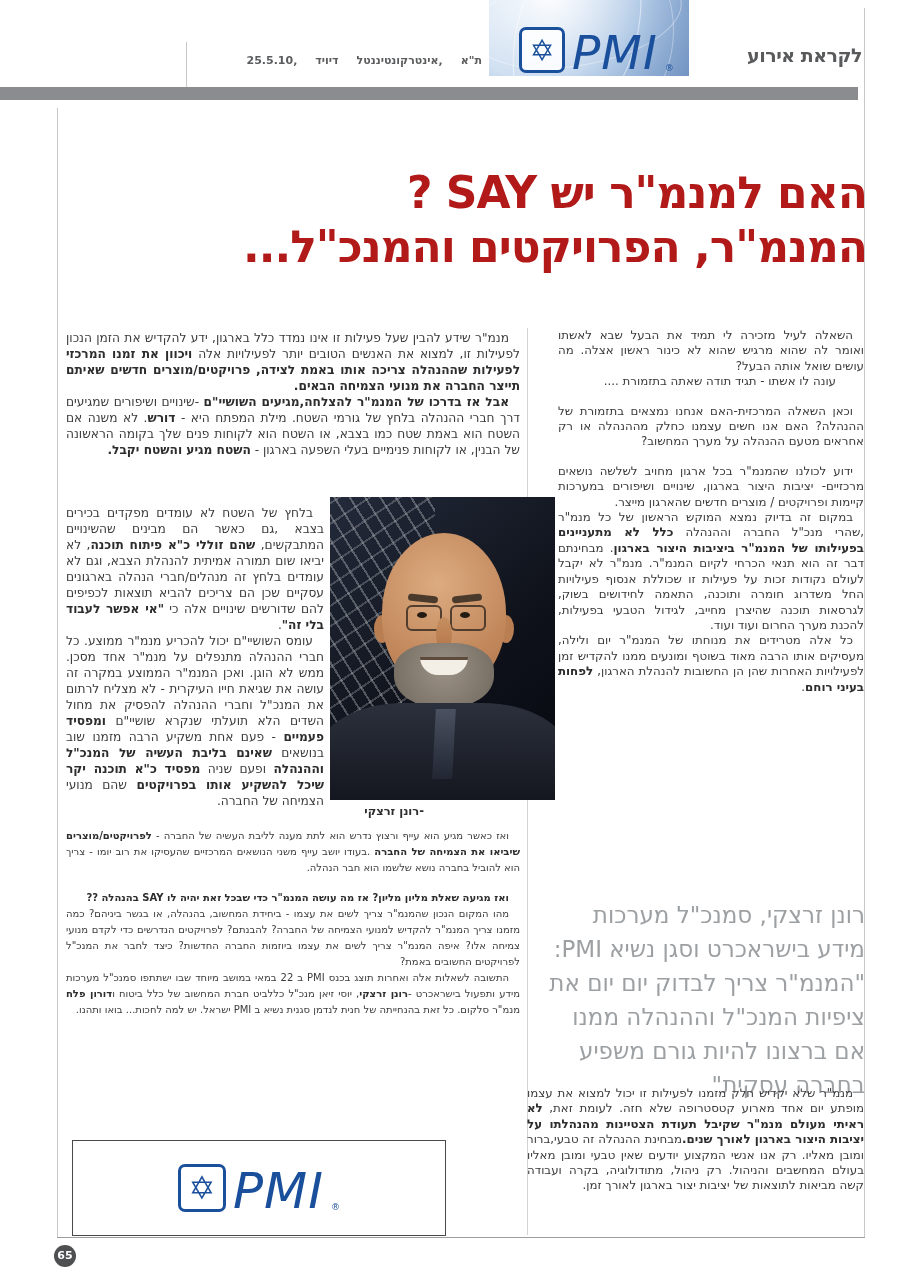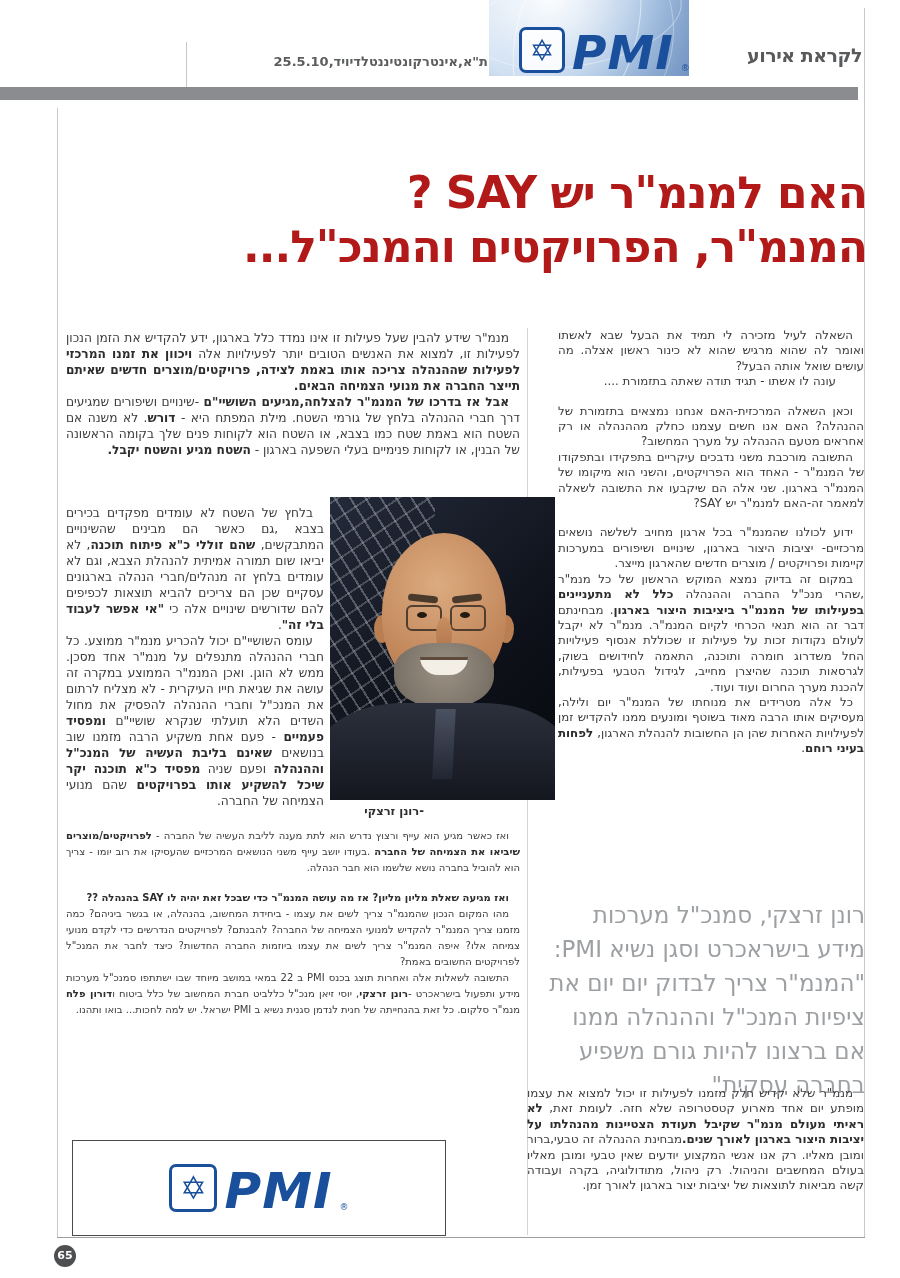--- a/index.html
+++ b/index.html
@@ -9,35 +9,35 @@
   .vrule{position:absolute;width:1px;background:#c7c8ca;}
   .rule-right{left:864px;top:8px;height:1229px;}
   .rule-left{left:57px;top:108px;height:1129px;}
   .rule-date{left:186px;top:42px;height:45px;}
   .rule-divider{left:527px;top:328px;height:907px;background:#d2d3d4;}
   .rule-bottom{position:absolute;left:57px;top:1237px;width:808px;height:1px;background:#9d9ea0;}
   .graybar{position:absolute;left:0;top:87px;width:858px;height:13px;background:#8a8c8f;}
   
   .section-label{position:absolute;right:38px;top:44px;font-size:19px;font-weight:bold;
                  color:#595a5c;direction:rtl;letter-spacing:-0.5px;}
-  .event-info{position:absolute;left:196px;top:54px;width:292px;display:flex;gap:0;
-              justify-content:flex-end;font-size:13px;font-weight:bold;color:#5b5c5e;direction:ltr;}
+  .event-info{position:absolute;left:190px;top:54px;width:292px;display:flex;gap:18px;
+              justify-content:flex-end;font-size:11px;font-weight:bold;color:#5b5c5e;direction:ltr;}
   .globe{position:absolute;left:489px;top:0;width:200px;height:76px;overflow:hidden;
          background:linear-gradient(115deg,#f0f5fb,#c3d6ec 40%,#8aabd3 75%,#6a8dbd);}
   .globe .sphere{position:absolute;left:-28px;top:-80px;width:235px;height:235px;border-radius:50%;
          background:radial-gradient(circle at 38% 32%,rgba(255,255,255,.95),rgba(200,219,240,.55) 42%,rgba(120,153,198,.75) 72%,rgba(76,106,156,.9));}
   .globe .m1,.globe .m2,.globe .m3{position:absolute;border-radius:50%;}
   .globe .m1{left:28px;top:-72px;width:118px;height:205px;border:1px solid rgba(255,255,255,.55);transform:rotate(16deg);}
   .globe .m2{left:-12px;top:-78px;width:195px;height:215px;border:1px solid rgba(255,255,255,.35);}
   .globe .m3{left:-18px;top:-28px;width:210px;height:92px;border:1px solid rgba(255,255,255,.4);transform:rotate(-10deg);}
   
   .pmi{display:flex;align-items:flex-end;gap:7px;color:#1a4f9c;}
   .pmi .star-box{display:flex;align-items:center;justify-content:center;border:3px solid #1a4f9c;
                  border-radius:7px;background:rgba(255,255,255,.85);}
-  .pmi .letters{font-weight:bold;font-style:italic;letter-spacing:1px;line-height:.82;}
+  .pmi .letters{font-weight:normal;font-style:italic;letter-spacing:1px;line-height:.82;}
   .pmi .reg{font-size:9px;line-height:1;}
   .pmi-header{position:absolute;left:519px;top:27px;}
   .pmi-header .star-box{width:40px;height:40px;font-size:30px;}
   .pmi-header .letters{font-size:47px;}
   .pmi-box{position:absolute;left:72px;top:1140px;width:372px;height:94px;border:1px solid #4a4a4c;
            display:flex;align-items:center;justify-content:center;background:#fff;}
   .pmi-box .star-box{width:42px;height:42px;font-size:32px;}
   .pmi-box .letters{font-size:50px;}
   
   .title{position:absolute;right:33px;top:166px;direction:rtl;text-align:right;color:#b11a18;
@@ -130,21 +130,20 @@
 
   <div class="title">
     <div class="l1">האם למנמ"ר יש SAY ?</div>
     <div class="l2">המנמ"ר, הפרויקטים והמנכ"ל...</div>
   </div>
 
   <div class="col col-rt">
       <p><span>השאלה לעיל מזכירה לי תמיד את הבעל שבא לאשתו ואומר לה שהוא מרגיש שהוא לא כינור ראשון אצלה. מה עושים שואל אותה הבעל?</span></p>
       <p class="indent2"><span>עונה לו אשתו - תגיד תודה שאתה בתזמורת ....</span></p>
       <p class="gap"><span>וכאן השאלה המרכזית-האם אנחנו נמצאים בתזמורת של ההנהלה? האם אנו חשים עצמנו כחלק מההנהלה או רק אחראים מטעם ההנהלה על מערך המחשוב?</span></p>
-      <p><span>התשובה מורכבת משני נדבכים עיקריים בתפקידו ובתפקודו של המנמ"ר - האחד הוא הפרויקטים, והשני הוא מיקומו של המנמ"ר בארגון. שני אלה הם שיקבעו את התשובה לשאלה למאמר זה-האם למנמ"ר יש SAY?</span></p>
       <p class="gap"><span>ידוע לכולנו שהמנמ"ר בכל ארגון מחויב לשלשה נושאים מרכזיים- יציבות היצור בארגון, שינויים ושיפורים במערכות קיימות ופרויקטים / מוצרים חדשים שהארגון מייצר.</span></p>
       <p><span>במקום זה בדיוק נמצא המוקש הראשון של כל מנמ"ר ,שהרי מנכ"ל החברה וההנהלה </span><b>כלל לא מתעניינים בפעילותו של המנמ"ר ביציבות היצור בארגון</b><span>. מבחינתם דבר זה הוא תנאי הכרחי לקיום המנמ"ר. מנמ"ר לא יקבל לעולם נקודות זכות על פעילות זו שכוללת אנסוף פעילויות החל משדרוג חומרה ותוכנה, התאמה לחידושים בשוק, לגרסאות תוכנה שהיצרן מחייב, לגידול הטבעי בפעילות, להכנת מערך החרום ועוד ועוד.</span></p>
       <p><span>כל אלה מטרידים את מנוחתו של המנמ"ר יום ולילה, מעסיקים אותו הרבה מאוד בשוטף ומונעים ממנו להקדיש זמן לפעילויות האחרות שהן הן החשובות להנהלת הארגון, </span><b>לפחות בעיני רוחם</b><span>.</span></p>
     </div>
   <div class="quote">רונן זרצקי, סמנכ"ל מערכות מידע בישראכרט וסגן נשיא PMI: "המנמ"ר צריך לבדוק יום יום את ציפיות המנכ"ל וההנהלה ממנו אם ברצונו להיות גורם משפיע בחברה עסקית"</div>
   <div class="col col-rb">
       <p><span>מנמ"ר שלא יקדיש חלק מזמנו לפעילות זו יכול למצוא את עצמו מופתע יום אחד מארוע קטסטרופה שלא חזה. לעומת זאת, </span><b>לא ראיתי מעולם מנמ"ר שקיבל תעודת הצטיינות מהנהלתו על יציבות היצור בארגון לאורך שנים.</b><span>מבחינת ההנהלה זה טבעי,ברור ומובן מאליו. רק אנו אנשי המקצוע יודעים שאין טבעי ומובן מאליו בעולם המחשבים והניהול. רק ניהול, מתודולוגיה, בקרה ועבודה קשה מביאות לתוצאות של יציבות יצור בארגון לאורך זמן.</span></p>
     </div>
   <div class="col col-lt">
       <p><span>מנמ"ר שידע להבין שעל פעילות זו אינו נמדד כלל בארגון, ידע להקדיש את הזמן הנכון לפעילות זו, למצוא את האנשים הטובים יותר לפעילויות אלה </span><b>ויכוון את זמנו המרכזי לפעילות שההנהלה צריכה אותו באמת לצידה, פרויקטים/מוצרים חדשים שאיתם תייצר החברה את מנועי הצמיחה הבאים.</b></p>

